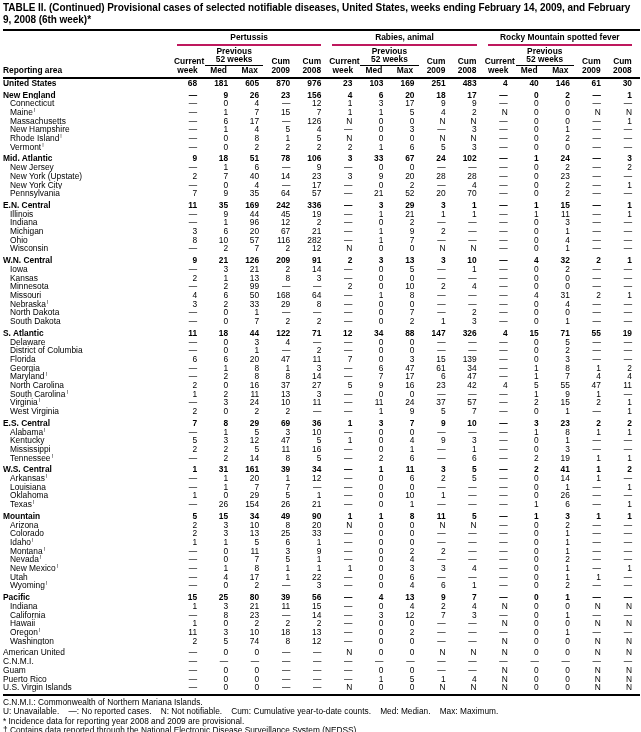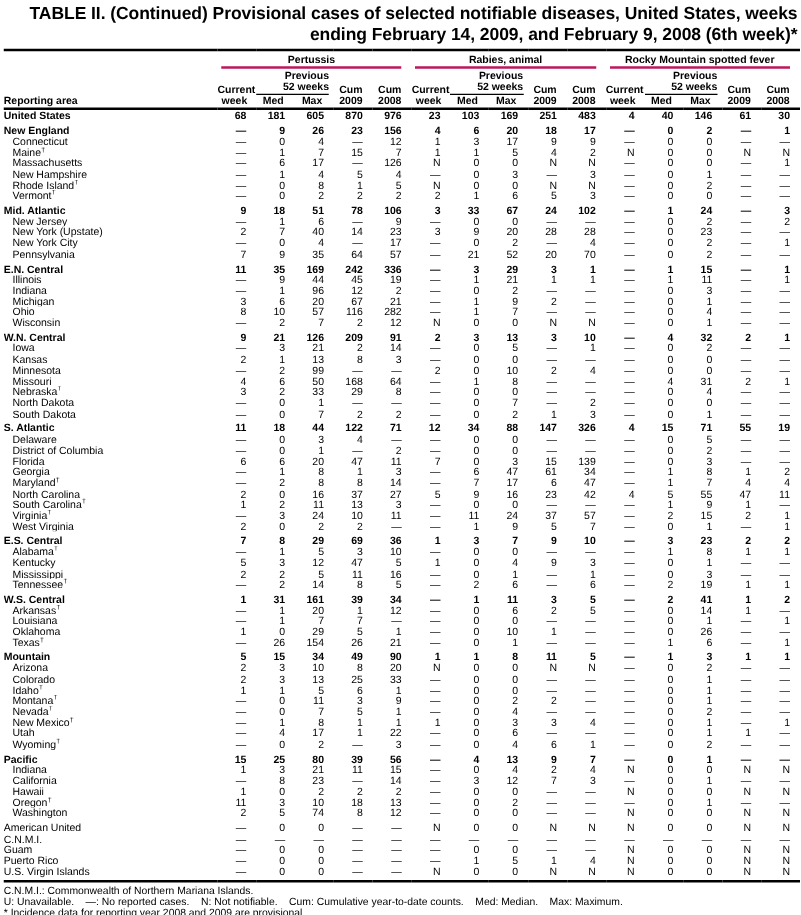--- a/index.html
+++ b/index.html
@@ -2,28 +2,28 @@
 <html><head>
 <meta charset="utf-8">
 <style>
   html,body { margin:0; padding:0; background:#fff; }
   body {
     width:641px; height:732px; overflow:hidden;
     color:#000; font-family:"Liberation Sans", sans-serif;
     -webkit-font-smoothing:antialiased;
   }
   .page { padding:2px 3px 0 3px; }
-  .title { font-weight:bold; font-size:14px; line-height:1.2; letter-spacing:-0.05px;text-align:right; }
+  .title { font-weight:bold; font-size:10px; line-height:1.2; letter-spacing:-0.05px; }
   table { width:637px; border-collapse:collapse; table-layout:fixed; margin-top:3px; border-top:2px solid #000; }
   col.c-area { width:171px; }
   th,td { padding:0; font-weight:normal; font-size:8.4px; line-height:8.7px; }
   thead th { vertical-align:bottom; text-align:center; font-weight:bold; }
   .group-cell { padding-top:2px; }
   .group-inner { border-bottom:2px solid #be185d; padding-bottom:2px; margin:0 8px 0 3px; white-space:nowrap; }
-  .prev-cell { padding:1px 4px 0 0;text-align:right; }
+  .prev-cell { padding:1px 4px 0 0; }
   .prev-inner { border-bottom:1px solid #000; padding-bottom:1px; }
   .cw-cell, .cum-cell { padding-bottom:2px; padding-right:4px; }
   .medmax-row th { padding-bottom:2px; padding-right:4px;margin-top:40px; }
   .area-h { text-align:left; vertical-align:bottom; padding-bottom:2px; }
   .bb { border-bottom:2px solid #000; }
   td.area { text-align:left; white-space:nowrap; overflow:hidden; }
   .r-state td.area { padding-left:7px; }
   .r-us td, .r-region td { font-weight:bold; }
   td.val { text-align:right; padding-right:8px; white-space:nowrap; }
   tr.gap td { padding-top:3px; }

